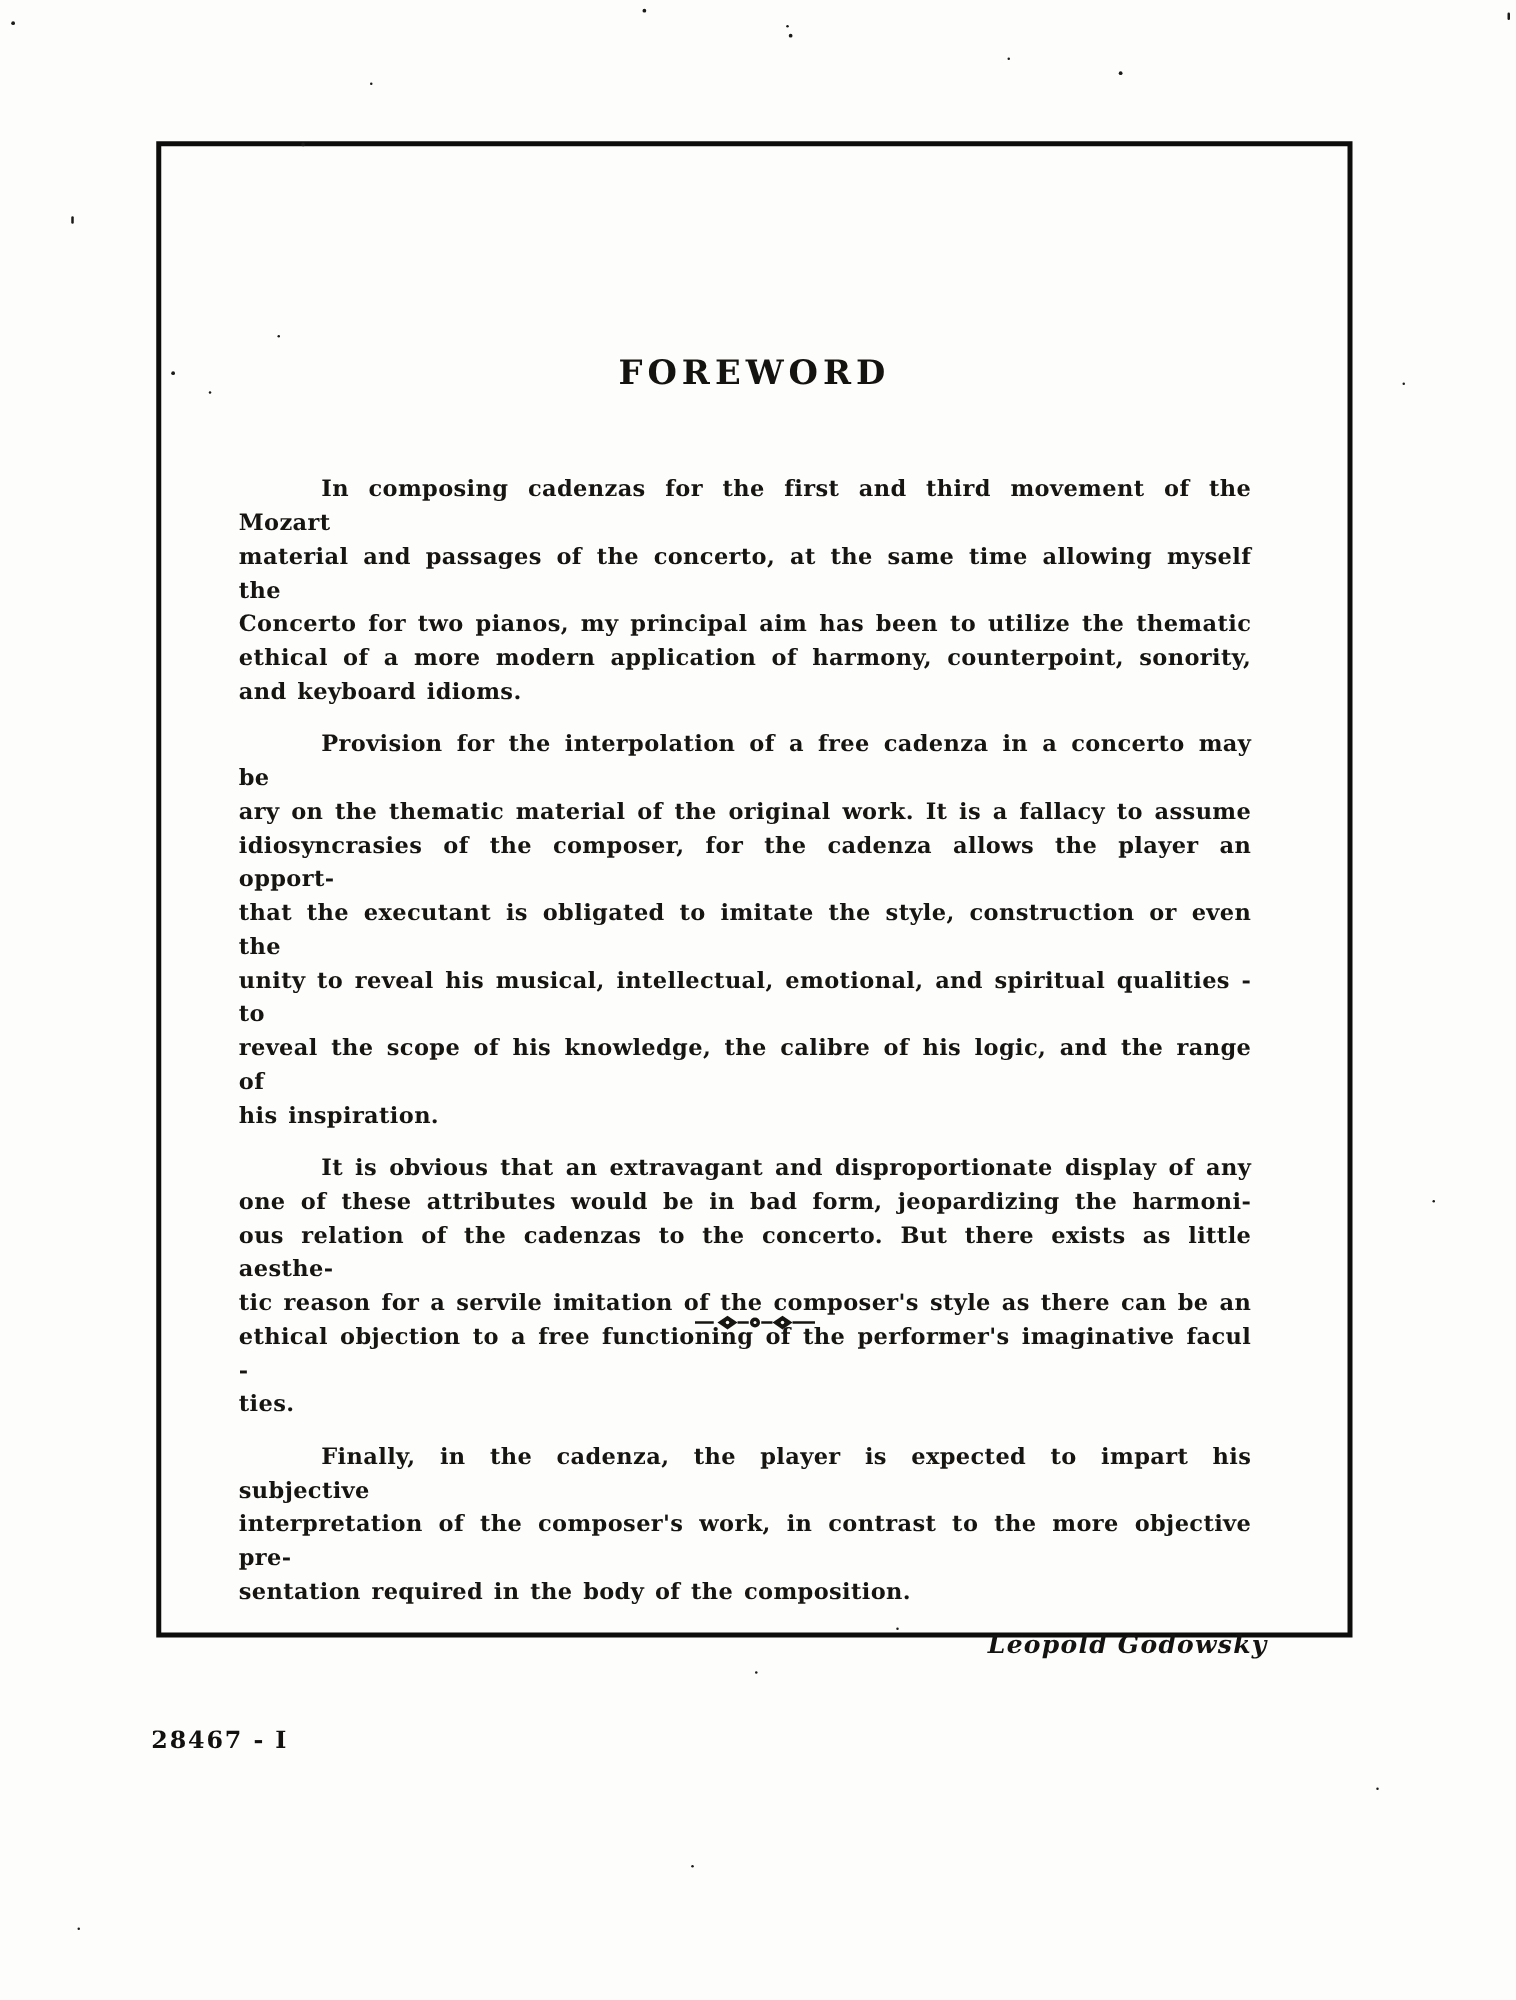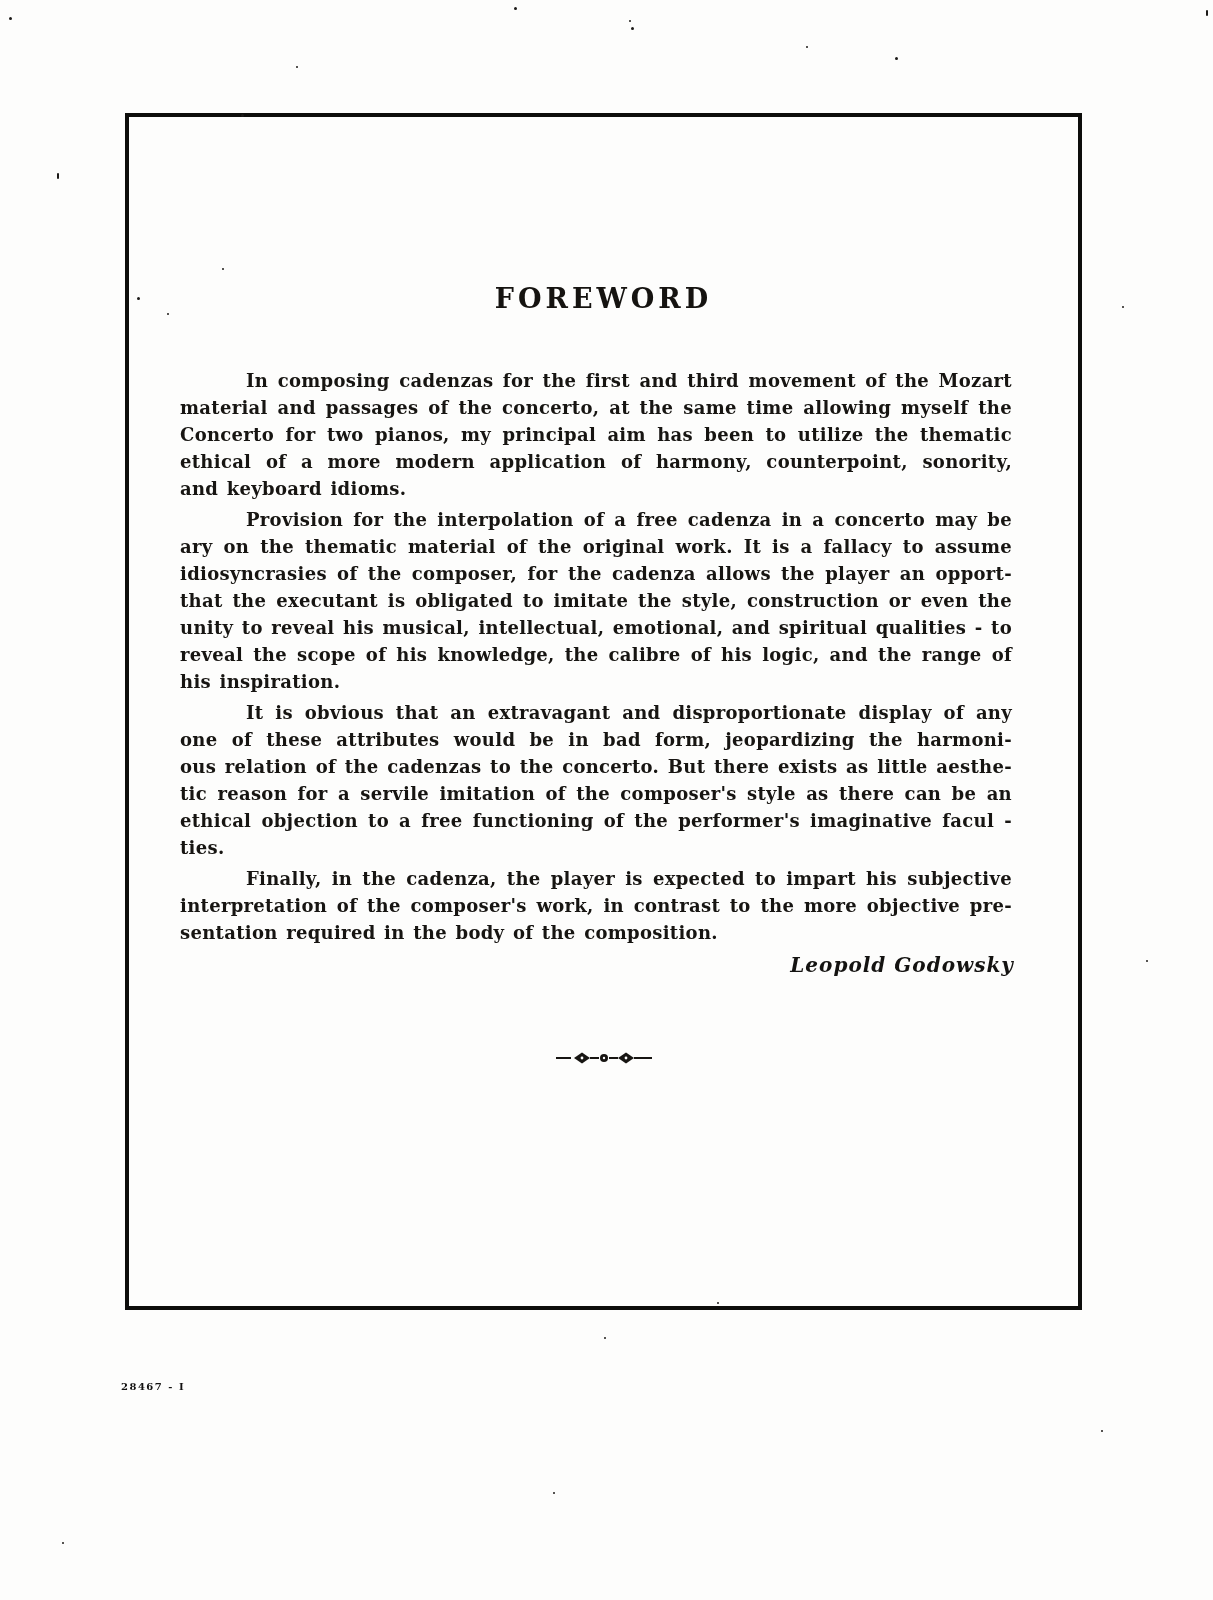--- a/index.html
+++ b/index.html
@@ -39,21 +39,21 @@
     font-weight: bold;
     letter-spacing: 4px;
     color: #151310;
   }
   .text-block {
     position: absolute;
     top: 246px;
     left: 47px;
     right: 62px;
   }
-  .para { margin: 4px; }
+  .para { margin: 15px; }
   .tline {
     font-size: 18px;
     font-weight: bold;
     line-height: 27px;
     letter-spacing: 0.3px;
     word-spacing: 2px;
     text-align: justify;
     text-align-last: justify;
     color: #171512;
   }
@@ -84,21 +84,21 @@
     top: 933px;
     left: 0;
     right: 0;
     text-align: center;
   }
   .ornament svg { display: inline-block; }
   .plate-number {
     position: absolute;
     left: 121px;
     top: 1381px;
-    font-size: 10px;
+    font-size: 19px;
     font-weight: bold;
     letter-spacing: 1.5px;
     color: #121110;
   }
   .speck {
     position: absolute;
     background: #1c1a18;
     border-radius: 50%;
   }
 </style>

